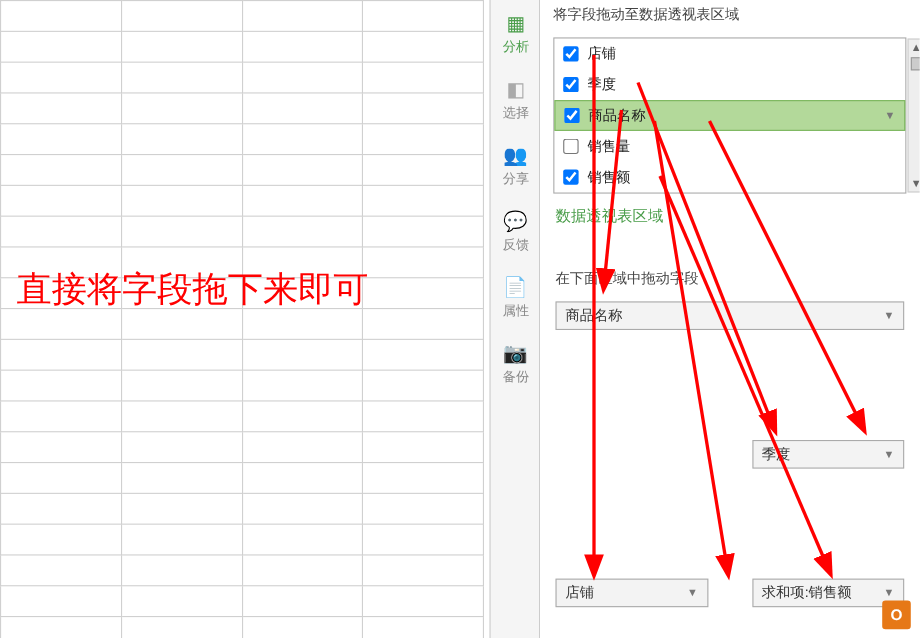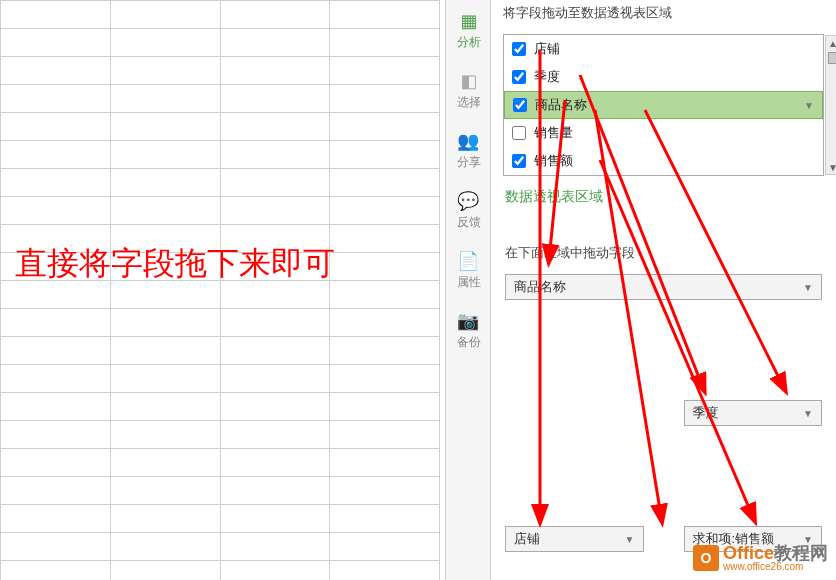--- a/index.html
+++ b/index.html
@@ -296,19 +296,13 @@
   <line x1="540" y1="50" x2="540" y2="510" stroke="#ff0000" stroke-width="3" marker-end="url(#arrowhead)"></line>
   <line x1="565" y1="100" x2="550" y2="250" stroke="#ff0000" stroke-width="3" marker-end="url(#arrowhead)"></line>
   <line x1="595" y1="110" x2="660" y2="510" stroke="#ff0000" stroke-width="3" marker-end="url(#arrowhead)"></line>
   <line x1="580" y1="75" x2="700" y2="380" stroke="#ff0000" stroke-width="3" marker-end="url(#arrowhead)"></line>
   <line x1="600" y1="160" x2="750" y2="510" stroke="#ff0000" stroke-width="3" marker-end="url(#arrowhead)"></line>
   <line x1="645" y1="110" x2="780" y2="380" stroke="#ff0000" stroke-width="3" marker-end="url(#arrowhead)"></line>
 </svg>
 
 <div class="watermark">
   <div class="wm-badge">O</div>
-  <div class="wm-text">
-    <div class="wm-main">
-      <span>Office</span><span class="wm-gray">教程网</span>
-    </div>
-    <div class="wm-sub">www.office26.com</div>
-  </div>
 </div>
 
 </body></html>

